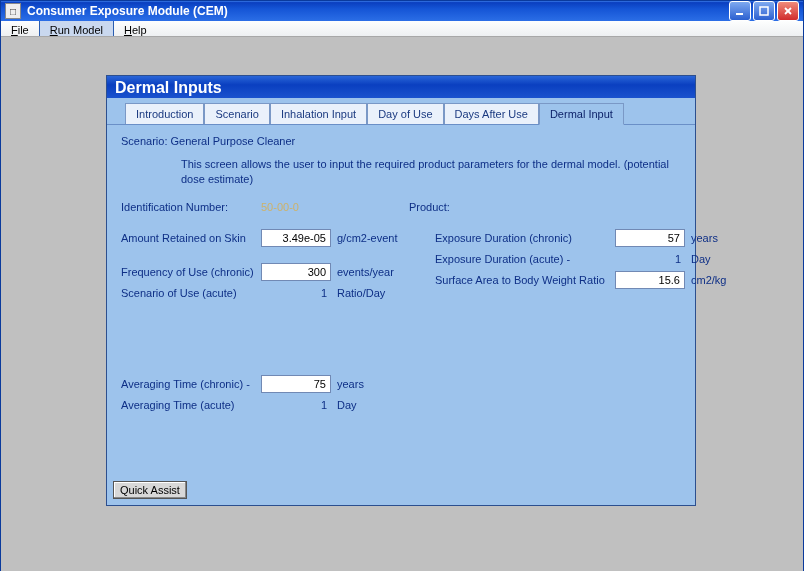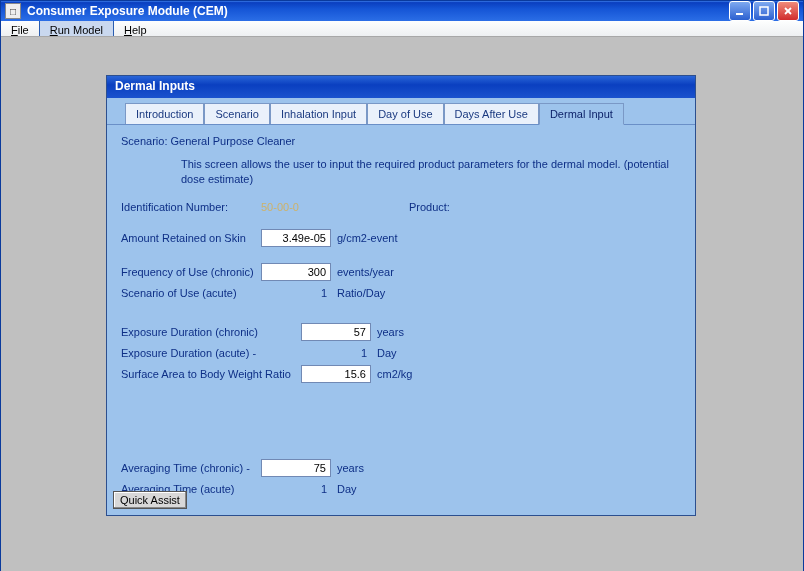--- a/index.html
+++ b/index.html
@@ -74,21 +74,21 @@
 
   
   .dialog {
     width: 590px;
     background:#9dc3ec;
     border: 1px solid #2c4f8f;
   }
   .dialog-header {
     height: 22px;
     background: linear-gradient(to bottom,#2a66d8,#0a3fc0 40%,#1a52ce);
-    color:#fff; font-weight:bold; font-size:12px;
+    color:#fff; font-weight:bold; font-size:16px;
     padding: 3px 8px;
   }
   .tabstrip {
     display:flex; align-items:flex-end;
     padding: 4px 6px 0 18px;
     background:#9dc3ec;
     border-bottom: 1px solid #6a8fc7;
     font-size:11px;
   }
   .tab {
@@ -125,21 +125,21 @@
     width: 70px; height:18px;
     background:#fff; border:1px solid #7189b4;
     text-align:right; padding: 1px 4px;
     font-size:11px; color:#000;
   }
   .row .unit { margin-left: 6px; width: 80px; color:#0e2f86; }
   .row .static-val { width:70px; text-align:right; padding-right:4px; color:#0e2f86; }
   .id-val { color:#cdb26a; margin-left:0; }
   .prod-val { color:#bfa7a7; margin-left:4px; }
 
-  .two-col { display:flex; gap: 18px; flex-direction: column; }
+  .two-col { display:flex; gap: 18px; }
   .col { flex:1; }
 
   .spacer { height: 10px; }
   .big-spacer { height: 70px; }
 
   .quick-assist {
     position:absolute; left:6px; bottom:6px;
     background:#d8d8d8; border:1px solid #555;
     padding:2px 6px; font-size:11px; color:#000;
     box-shadow: inset -1px -1px 0 #888, inset 1px 1px 0 #fff;

